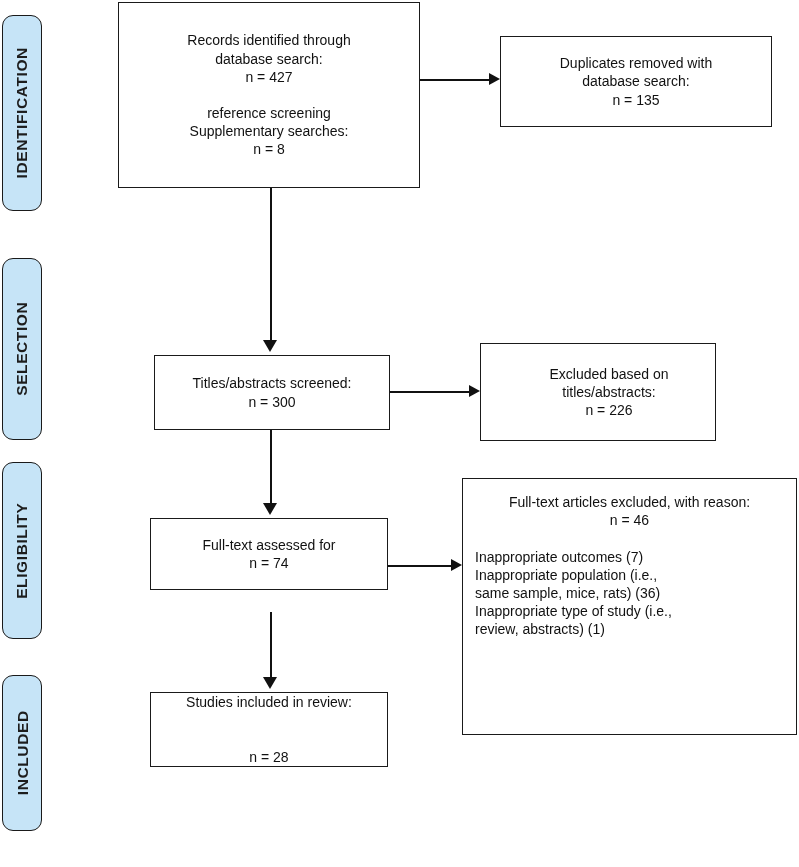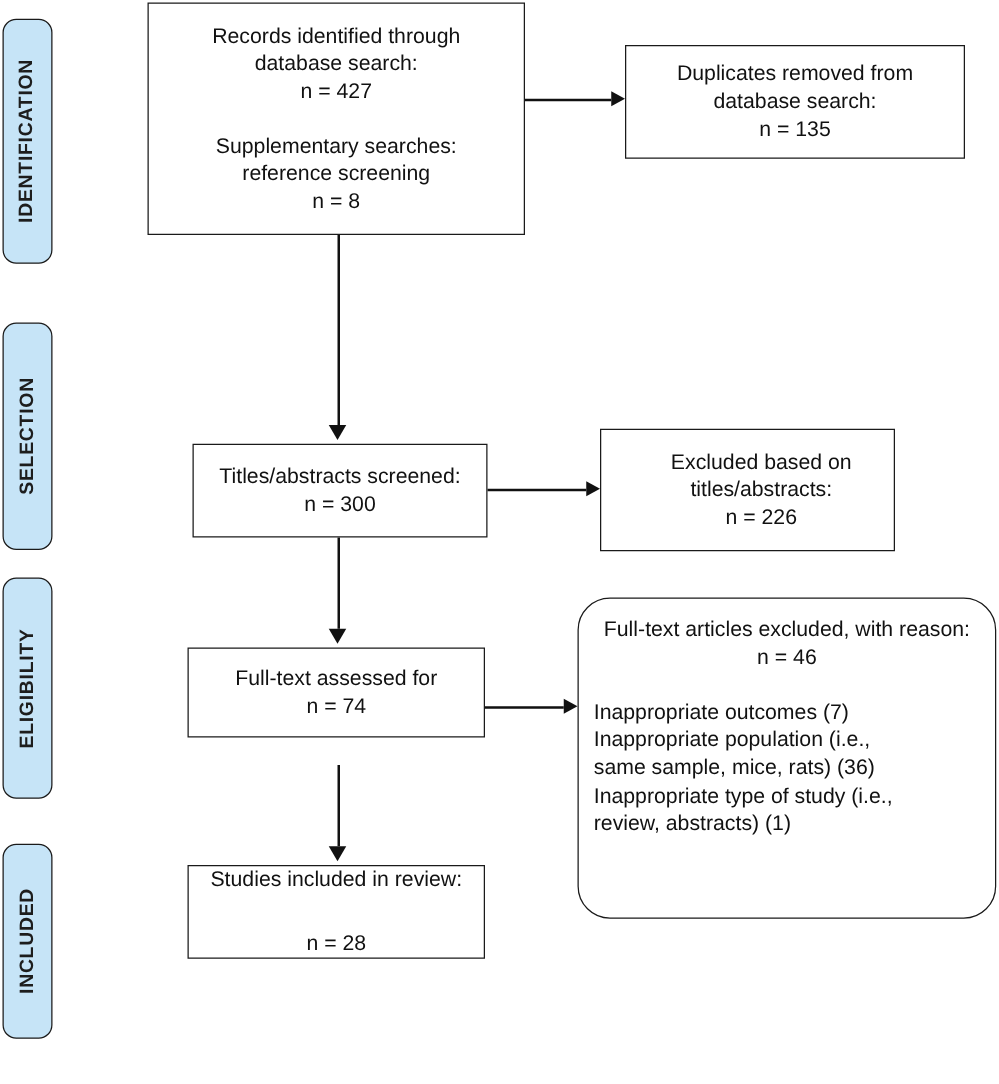--- a/index.html
+++ b/index.html
@@ -44,21 +44,21 @@
   
   .flowbox {
     position: absolute;
     box-sizing: border-box;
     background: #ffffff;
     border: 1.7px solid #1a1a1a;
     display: flex;
     flex-direction: column;
     justify-content: center;
     color: #111111;
-    font-size: 17px;
+    font-size: 14px;
     line-height: 1.30;
   }
   .flowbox .line {
     display: block;
     white-space: pre-wrap;
   }
   .center-text { text-align: center; }
   .left-text   { text-align: left; }
   .pad-lr      { padding: 0 10px; }
   .blank-line  { height: 1.30em; }
@@ -110,27 +110,27 @@
 
   <div class="phase-label" style="left:2px; top:675px; width:40px; height:156px;">
     <span class="phase-text">INCLUDED</span>
   </div>
 
   <div class="flowbox center-text pad-lr" style="left:118px; top:2px; width:302px; height:186px;">
     <span class="line">Records identified through</span>
     <span class="line">database search:</span>
     <span class="line">n = 427</span>
     <span class="blank-line"></span>
+    <span class="line">reference screening</span>
     <span class="line">Supplementary searches:</span>
-    <span class="line">reference screening</span>
     <span class="line">n = 8</span>
   </div>
 
   <div class="flowbox center-text pad-lr" style="left:500px; top:36px; width:272px; height:91px;">
-    <span class="line">Duplicates removed from</span>
+    <span class="line">Duplicates removed with</span>
     <span class="line">database search:</span>
     <span class="line">n = 135</span>
   </div>
 
   <div class="h-line" style="left:420px; top:79px; width:69px;"></div>
   <div class="arrow-right" style="left:489px; top:72.5px;"></div>
 
   <div class="v-line" style="left:270px; top:188px; height:152px;"></div>
   <div class="arrow-down" style="left:262.5px; top:340px;"></div>
 
@@ -149,21 +149,21 @@
   <div class="arrow-right" style="left:469px; top:384.5px;"></div>
 
   <div class="v-line" style="left:270px; top:430px; height:73px;"></div>
   <div class="arrow-down" style="left:262.5px; top:503px;"></div>
 
   <div class="flowbox center-text pad-lr" style="left:150px; top:518px; width:238px; height:72px;">
     <span class="line">Full-text assessed for</span>
     <span class="line">n = 74</span>
   </div>
 
-  <div class="flowbox" style="left:462px; top:478px; width:335px; height:257px; justify-content:flex-start; padding:14px 12px 0 12px;border-radius:26px;">
+  <div class="flowbox" style="left:462px; top:478px; width:335px; height:257px; justify-content:flex-start; padding:14px 12px 0 12px;">
     <span class="line center-text">Full-text articles excluded, with reason:</span>
     <span class="line center-text">n = 46</span>
     <span class="blank-line"></span>
     <span class="line left-text">Inappropriate outcomes (7)</span>
     <span class="line left-text">Inappropriate population (i.e.,</span>
     <span class="line left-text">same sample, mice, rats) (36)</span>
     <span class="line left-text">Inappropriate type of study (i.e.,</span>
     <span class="line left-text">review, abstracts) (1)</span>
   </div>
 

